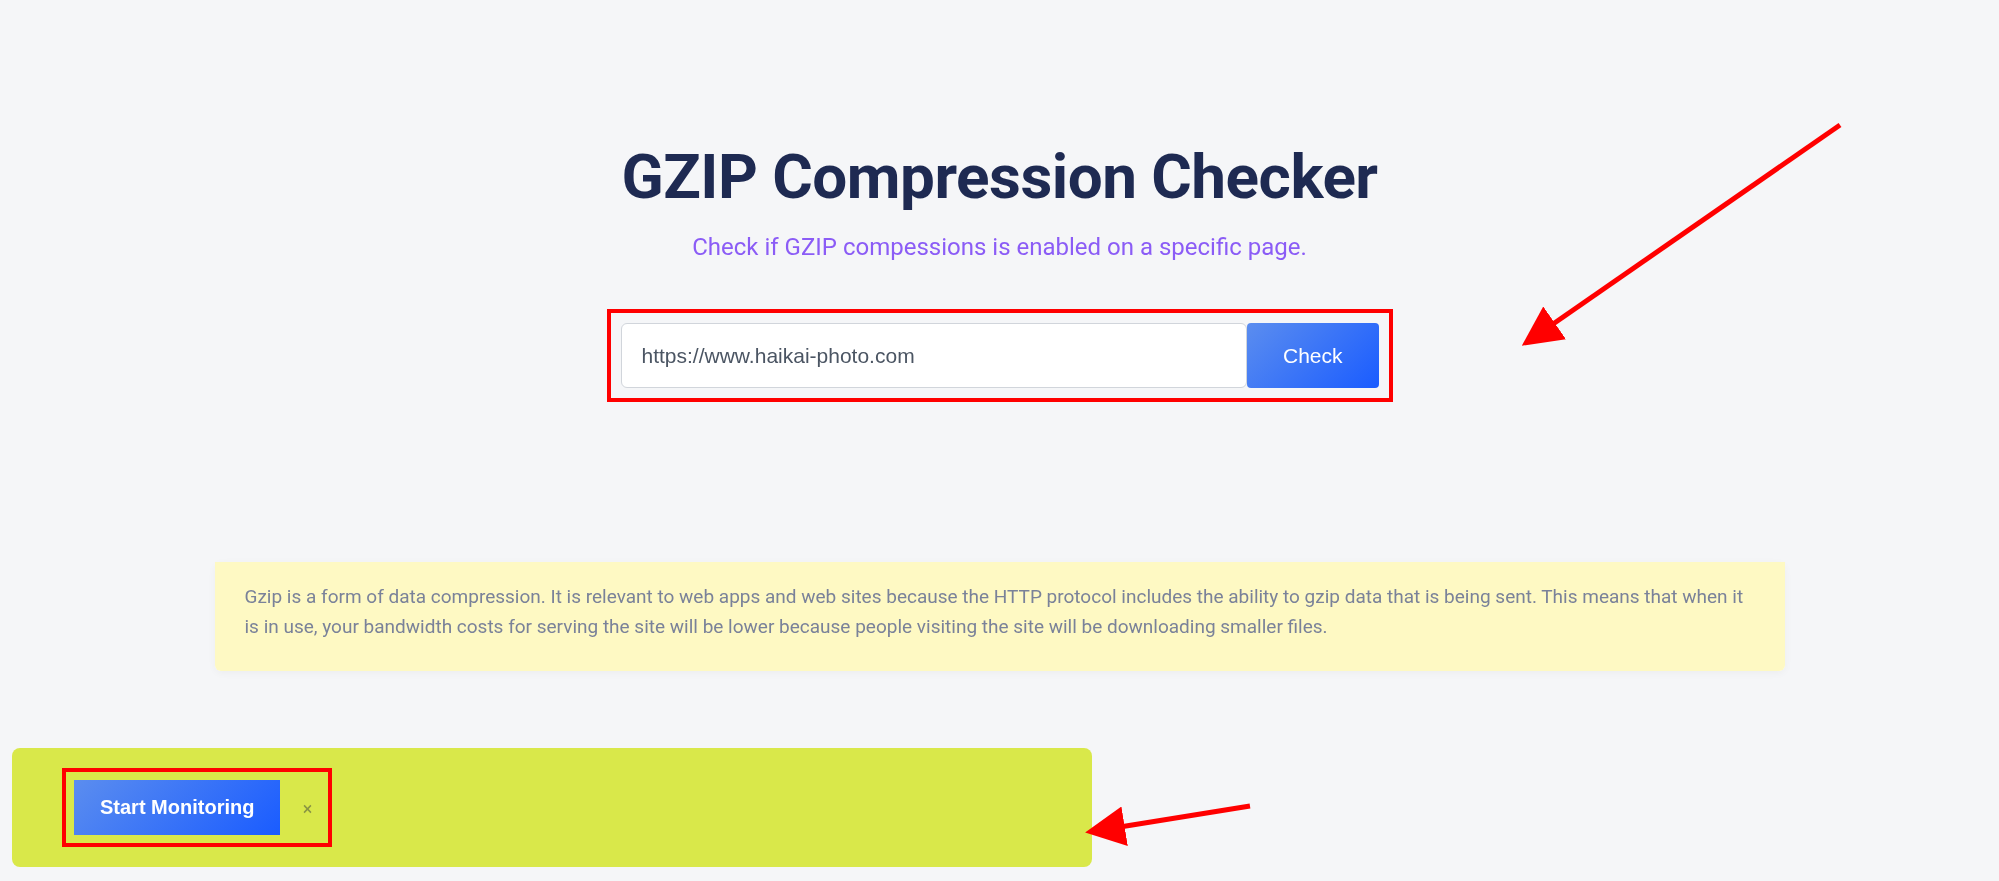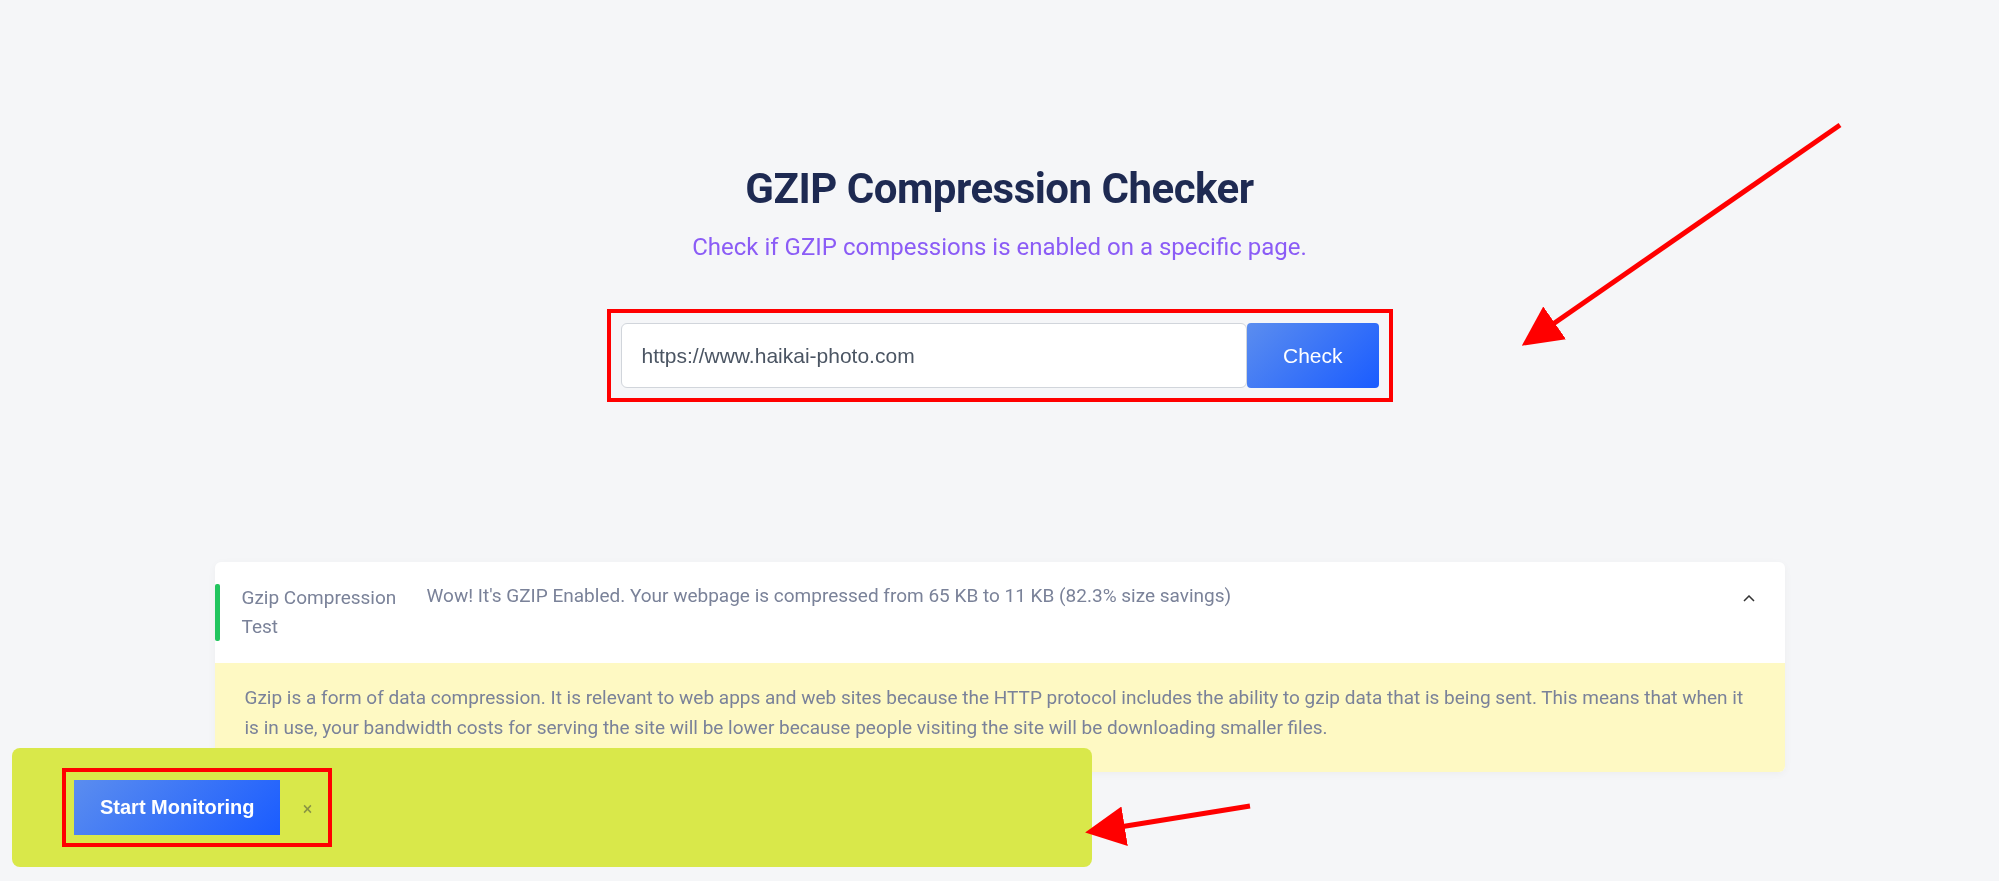--- a/index.html
+++ b/index.html
@@ -20,25 +20,24 @@
 .page-container {
   width: 100%;
   padding-top: 140px;
 }
 
 .header-section {
   text-align: center;
 }
 
 .page-title {
-  font-size: 42px;
+  font-size: 62px;
   font-weight: 700;
   color: #1e2a52;
   letter-spacing: -0.5px;
-  margin-top: 24px;
 }
 
 .page-subtitle {
   font-size: 24px;
   color: #8b5cf6;
   margin-top: 20px;
 }
 
 .input-section {
   margin: 48px auto 4px;
@@ -203,30 +202,20 @@
     <h1 class="page-title">GZIP Compression Checker</h1>
     <p class="page-subtitle">Check if GZIP compessions is enabled on a specific page.</p>
   </div>
 
   <div class="input-section">
     <input type="text" class="url-input" value="https://www.haikai-photo.com" style="">
     <button class="check-button">Check</button>
   </div>
 
   <div class="result-card">
-    <div class="result-header">
-      <div class="status-bar"></div>
-      <div class="result-label">Gzip Compression Test</div>
-      <div class="result-message">Wow! It's GZIP Enabled. Your webpage is compressed from 65 KB to 11 KB (82.3% size savings)</div>
-      <div class="chevron">
-        <svg width="12" height="8" viewBox="0 0 12 8">
-            <path d="M1 6 L6 1 L11 6" stroke="#333" stroke-width="1.5" fill="none"></path>
-          </svg>
-      </div>
-    </div>
     <div class="result-description">Gzip is a form of data compression. It is relevant to web apps and web sites because the HTTP protocol includes the ability to gzip data that is being sent. This means that when it is in use, your bandwidth costs for serving the site will be lower because people visiting the site will be downloading smaller files.</div>
   </div>
 </div>
 
 <div class="monitor-banner">
   <div class="monitor-button-wrap">
     <button class="monitor-button">Start Monitoring</button>
     <span class="close-x">×</span>
   </div>
 </div>

